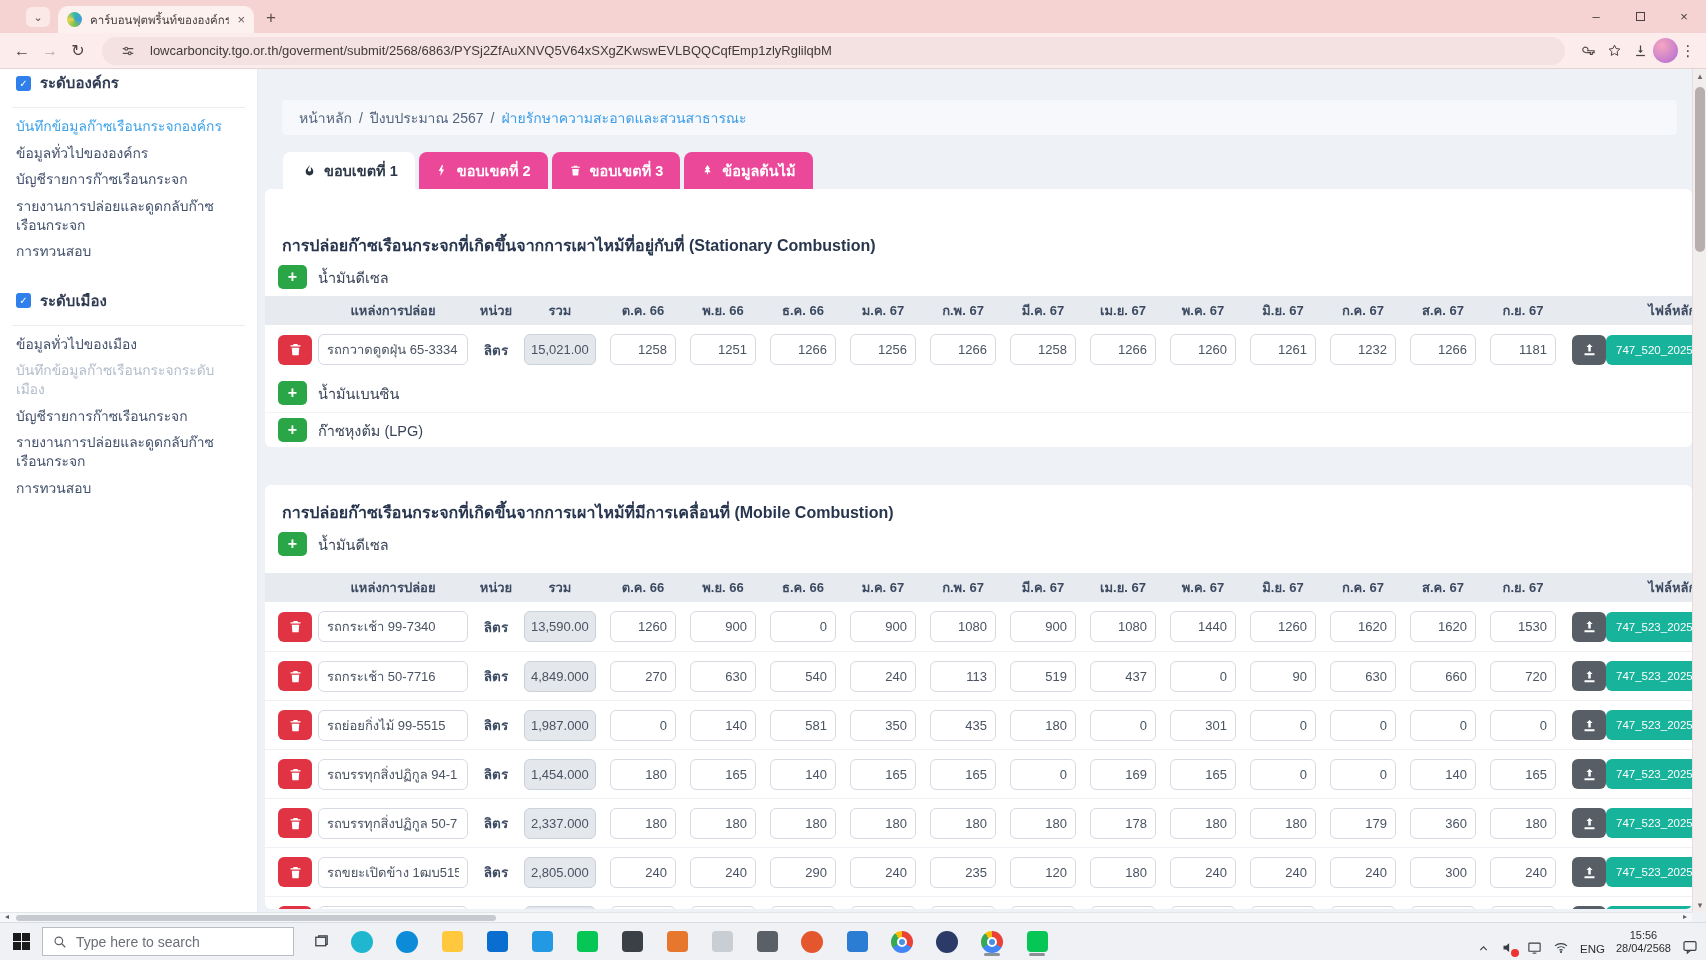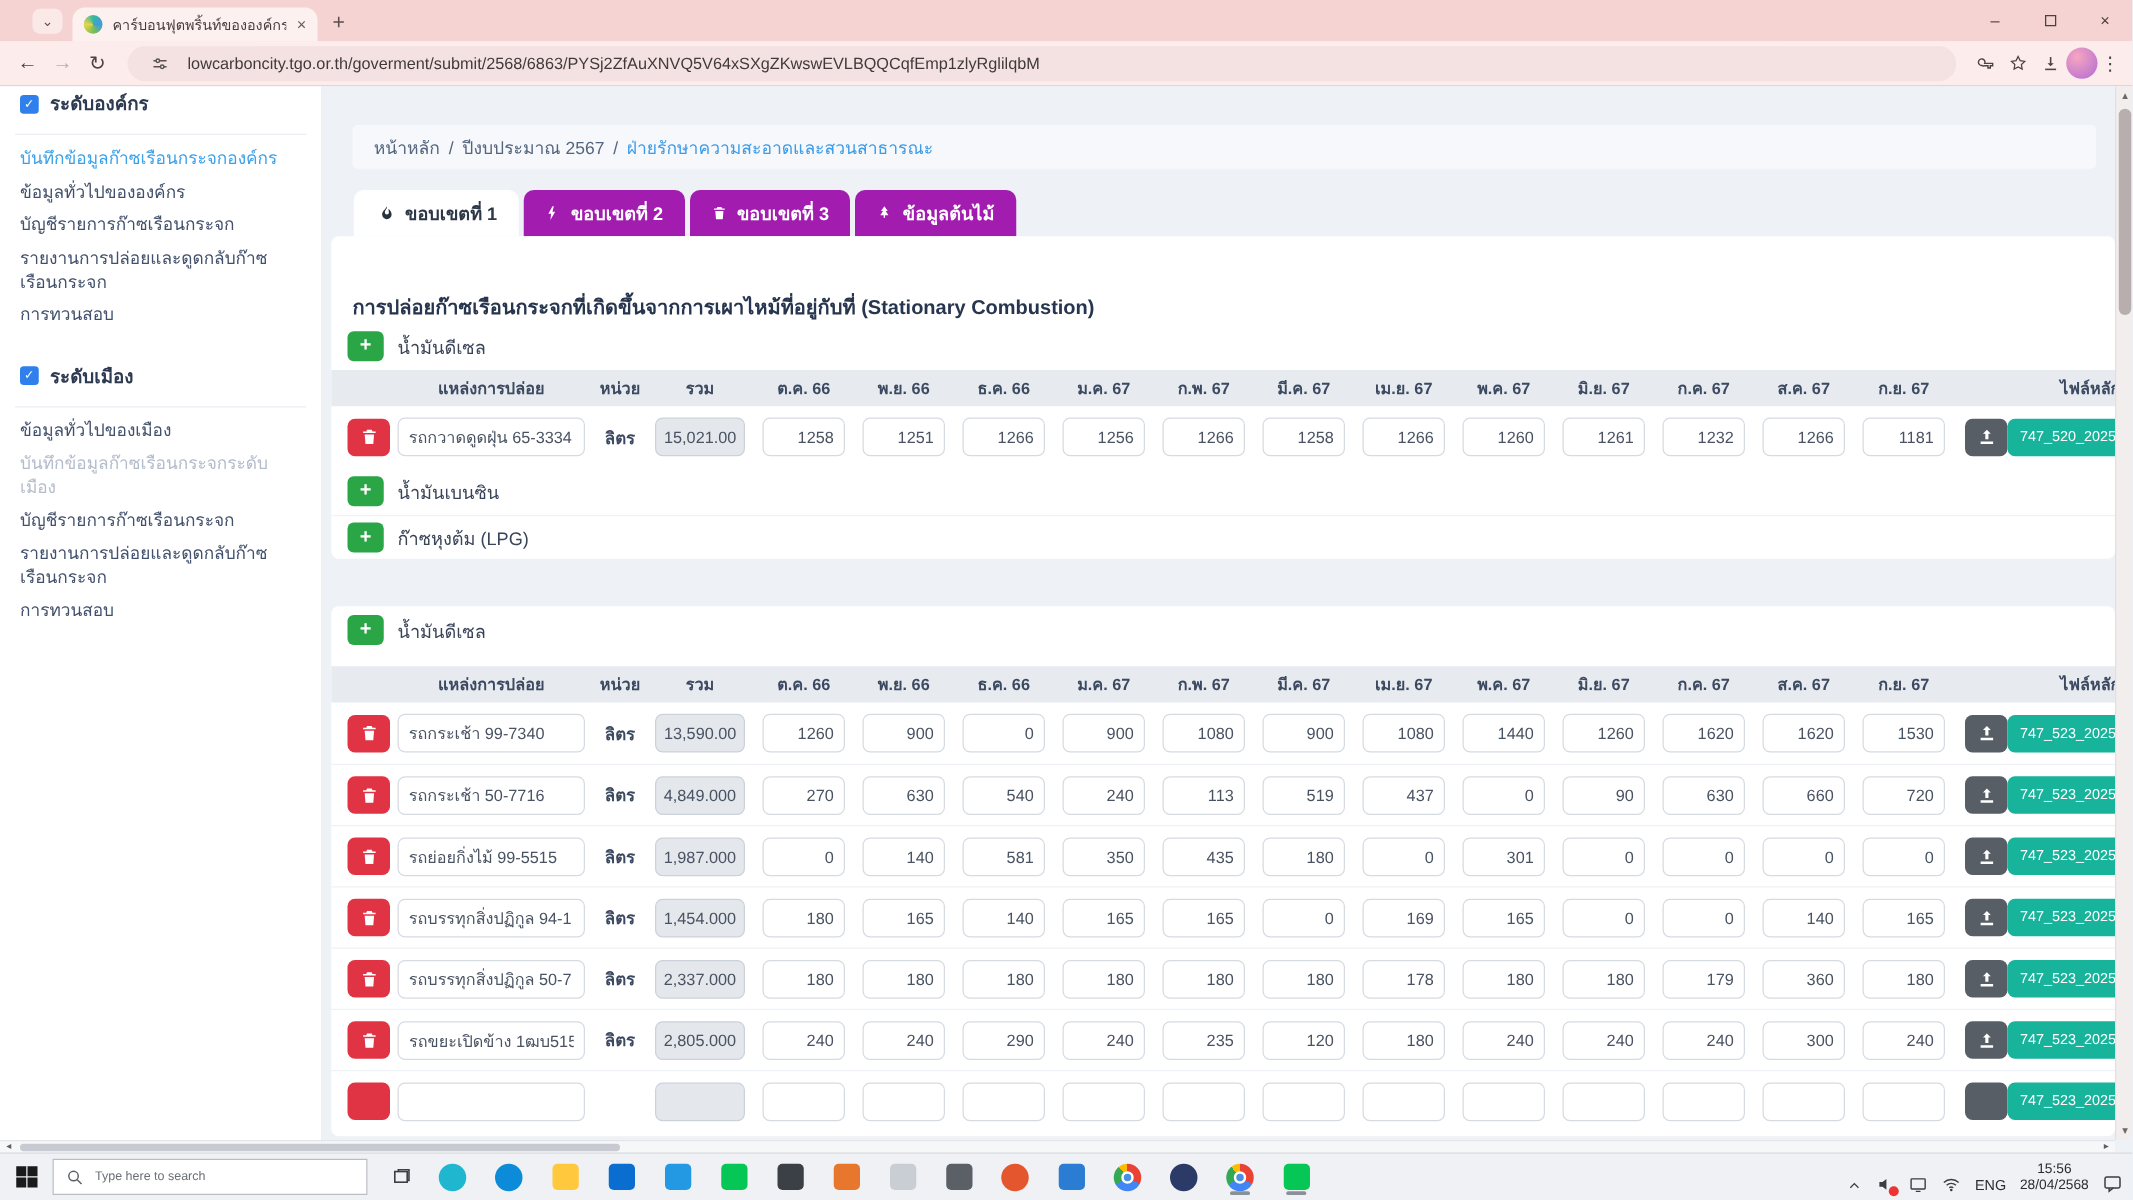--- a/index.html
+++ b/index.html
@@ -36,21 +36,21 @@
   .checkbox { width:15px; height:15px; background:#2f80ed; border-radius:3px; color:#fff; font-size:10px; display:flex; align-items:center; justify-content:center; flex:none; cursor:pointer; }
   .side-hr { border:none; border-top:1px solid #e9edf2; margin:6px 12px; }
   .nav-item { font-size:13.8px; color:#42506b; padding:4px 16px; cursor:pointer; line-height:1.35; }
   .nav-item.active { color:#3ba1e9; }
   .nav-item.disabled { color:#b3bccb; }
   .main { position:absolute; left:258px; top:0; width:1434px; height:100%; overflow:hidden; }
   .breadcrumb { margin:31px 15px 0 24px; height:35px; background:#f6f8fb; border-radius:4px; display:flex; align-items:center; padding:0 17px; font-size:14px; color:#54657e; gap:7px; }
   .breadcrumb .link-blue { color:#3c9ce8; cursor:pointer; }
   .breadcrumb .crumb { cursor:pointer; }
   .tabs { display:flex; gap:4px; margin:17px 0 0 25px; height:37px; }
-  .tab { display:flex; align-items:center; gap:8px; padding:0 17px; background:#a21caf; color:#fff; font-weight:bold; font-size:14.5px; border-radius:8px 8px 0 0; cursor:pointer; }
+  .tab { display:flex; align-items:center; gap:8px; padding:0 17px; background:#ec4899; color:#fff; font-weight:bold; font-size:14.5px; border-radius:8px 8px 0 0; cursor:pointer; }
   .tab.active { background:#fff; color:#2c3747;padding-left:20px; }
   .card { background:#fff; margin-left:7px; border-radius:6px; overflow:hidden; position:relative; }
   .card-second { margin-top:38px; height:424px; }
   .sec-title { font-size:16px; font-weight:bold; color:#27354e; padding:44px 0 0 17px; }
   .card-second .sec-title { padding-top:15px; }
   .fuel-row { display:flex; align-items:center; gap:11px; padding:5px 0 5px 13px; margin-top:2px; }
   .fuel-row + .fuel-row { border-top:1px solid #f1f3f6; }
   .btn-add { width:29px; height:24px; background:#2aa647; color:#fff; border:none; border-radius:5px; font-size:16px; font-weight:bold; line-height:1; cursor:pointer; }
   .fuel-label { font-size:14.5px; color:#3a4458; }
   .t-head { display:flex; align-items:center; height:29px; background:#e7eaef; margin-top:2px; font-weight:bold; font-size:13px; color:#3c4a61; padding-left:13px; min-width:1740px; }
@@ -77,21 +77,21 @@
   .vthumb { position:absolute; left:2px; top:18px; width:10px; height:165px; background:#b9aeae; border-radius:5px; }
   .varrow { position:absolute; left:0; width:14px; text-align:center; font-size:9px; color:#6f6666; cursor:pointer; }
   .hscroll { position:absolute; left:0; bottom:0; width:1692px; height:10px; background:#f6f7f8; border-top:1px solid #e3e5e8; }
   .hthumb { position:absolute; left:16px; top:2px; width:480px; height:6px; background:#c7cbd1; border-radius:3px; }
   .harrow { position:absolute; top:-1px; font-size:8px; color:#5c6066; width:14px; text-align:center; cursor:pointer; }
   
   .taskbar { position:absolute; bottom:0; left:0; right:0; height:38px; background:#eff1f4; border-top:1px solid #d9dce1; display:flex; align-items:center; }
   .start { width:42px; height:38px; display:flex; align-items:center; justify-content:center; cursor:pointer; }
   .winlogo { display:grid; grid-template-columns:8px 8px; grid-template-rows:8px 8px; gap:1px; }
   .winlogo i { background:#1a1a1a; }
-  .search-box { width:252px; height:29px; background:#fff; border:1px solid #b9bdc4; display:flex; align-items:center; gap:9px; padding:0 10px; font-size:10px; color:#6b6f76; flex:none; cursor:text; }
+  .search-box { width:252px; height:29px; background:#fff; border:1px solid #b9bdc4; display:flex; align-items:center; gap:9px; padding:0 10px; font-size:14px; color:#6b6f76; flex:none; cursor:text; }
   .taskview { width:30px; height:30px; margin-left:12px; display:flex; align-items:center; justify-content:center; cursor:pointer; }
   .tb-apps { display:flex; align-items:center; gap:21px; margin-left:14px; }
   .tb-app { width:24px; height:30px; position:relative; display:flex; align-items:center; justify-content:center; cursor:pointer; }
   .tb-ball.sq { width:21px; height:21px; border-radius:4px; }
   .tb-ball.circ { width:22px; height:22px; border-radius:50%; }
   .chrome-ball { width:22px; height:22px; border-radius:50%; background:conic-gradient(#ea4335 0 33%,#4285f4 33% 66%,#34a853 66% 89%,#fbbc05 89% 100%); position:relative; }
   .chrome-ball::after { content:''; position:absolute; inset:6px; background:#4a90e2; border:2px solid #fff; border-radius:50%; }
   .tb-underline { position:absolute; bottom:1px; left:4px; width:16px; height:3px; background:#8a9098; border-radius:2px; }
   .tray { margin-left:auto; display:flex; align-items:flex-end; gap:11px; padding-right:8px; }
   .tray-item { display:flex; align-items:center; justify-content:center; cursor:pointer; position:relative; }
@@ -275,20 +275,21 @@
           <div class="fuel-row">
             <button class="btn-add">+</button>
             <span class="fuel-label">น้ำมันเบนซิน</span>
           </div>
           <div class="fuel-row">
             <button class="btn-add">+</button>
             <span class="fuel-label">ก๊าซหุงต้ม (LPG)</span>
           </div>
         </div>
         <div class="card card-second">
+          <div class="sec-title">การปล่อยก๊าซเรือนกระจกที่เกิดขึ้นจากการเผาไหม้ที่มีการเคลื่อนที่ (Mobile Combustion)</div>
           <div class="fuel-row">
             <button class="btn-add">+</button>
             <span class="fuel-label">น้ำมันดีเซล</span>
           </div>
           <div class="t-head">
             <span class="col-del"></span>
             <span class="col-name th">แหล่งการปล่อย</span>
             <span class="col-unit th">หน่วย</span>
             <span class="col-total th">รวม</span>
             <span class="col-m th">ต.ค. 66</span>

